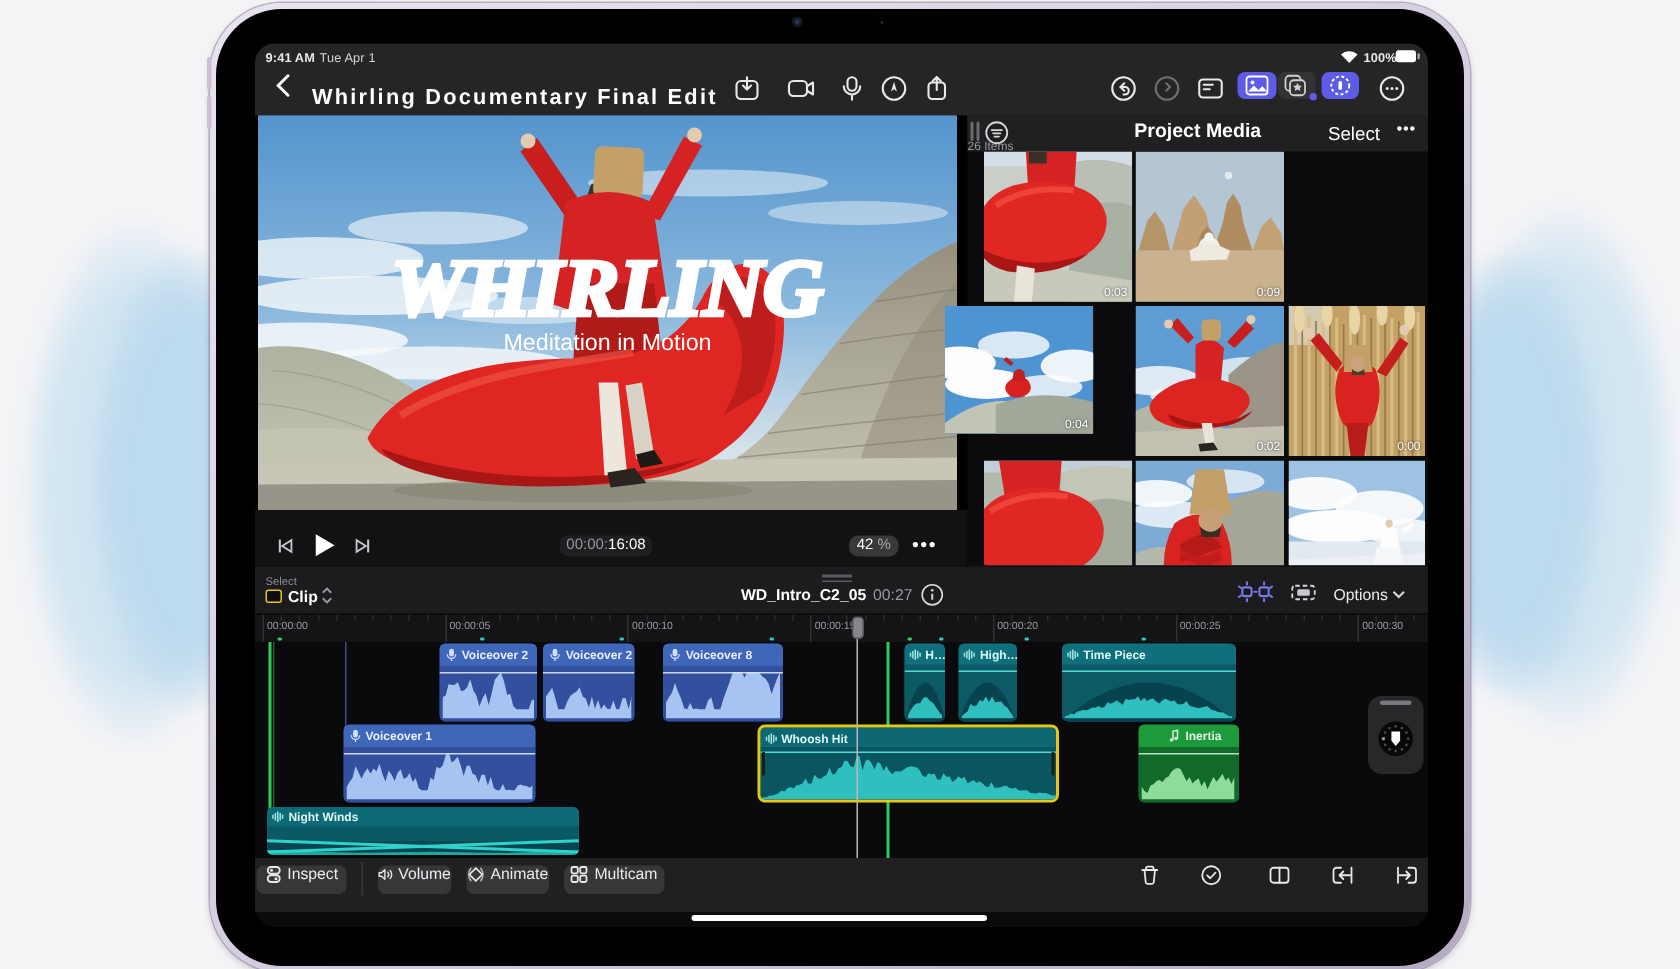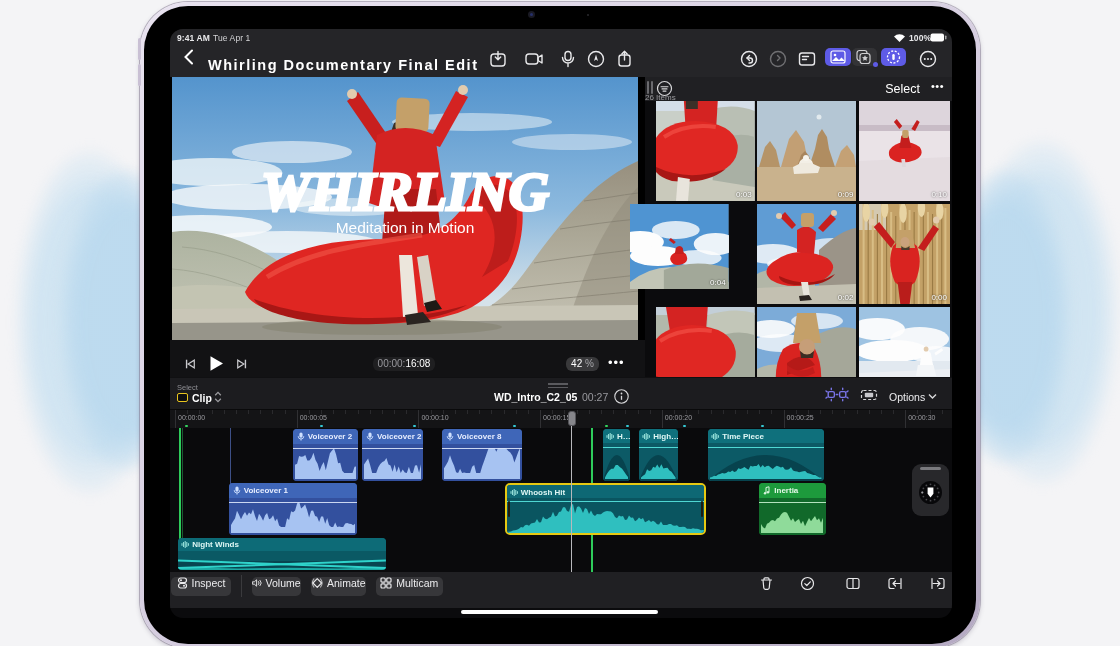--- a/index.html
+++ b/index.html
@@ -226,20 +226,21 @@
       </div>
 
 <div class="mediahead" style="height:24px"></div>
 <div style="position:absolute;left:475px;top:48px;width:307px;height:23px;background:#202023">
  <div style="position:absolute;left:2px;top:4px;width:2px;height:13px;background:#6a6a6e;border-radius:1px"></div>
  <div style="position:absolute;left:5.5px;top:4px;width:2px;height:13px;background:#6a6a6e;border-radius:1px"></div>
  <svg style="position:absolute;left:11px;top:3px" width="17" height="17" viewBox="0 0 17 17">
           <circle cx="8.5" cy="8.5" r="7" stroke="#d8d8da" stroke-width="1.2" fill="none"></circle>
           <path d="M5 6.7h7M6 8.9h5M7 11.1h3" stroke="#d8d8da" stroke-width="1.1" stroke-linecap="round"></path>
         </svg>
+ <div style="position:absolute;left:0;right:0;top:2px;text-align:center;font-size:13px;font-weight:bold;color:#fff">Project Media</div>
  <div style="position:absolute;left:0;right:0;top:16px;text-align:left;font-size:8px;color:#9a9a9e">26 Items</div>
  <div style="position:absolute;right:32px;top:5px;font-size:12.5px;color:#fff">Select</div>
  <div style="position:absolute;right:8px;top:3px;color:#fff;font-size:11px;letter-spacing:.5px">•••</div>
 </div>
 <div class="cell" style="left:486px;top:71.7px;width:98.6px;height:100.5px"><svg width="98.6" height="101" viewBox="0 0 99 101" preserveAspectRatio="none">
           <rect width="99" height="101" fill="#c9cfc8"></rect>
           <rect width="99" height="10" fill="#d4dee8"></rect>
 <path d="M55 8 Q80 2 99 10 L99 70 Q75 60 52 66z" fill="#b9bfb4"></path>
 <path d="M60 40 Q82 30 99 36 L99 101 L55 101z" fill="#a9b0a4"></path>
 <path d="M0 70 L99 86 L99 101 L0 101z" fill="#c9c9bb"></path>
@@ -256,33 +257,20 @@
 <path d="M0 66 L99 66 L99 101 L0 101z" fill="#c9b28d"></path>
 <path d="M2 66 l6-20 5-6 6 9 4 17z" fill="#b59468"></path>
 <path d="M24 66 l8-28 7-9 8 12 5 25z" fill="#c29f74"></path>
 <path d="M52 66 l6-18 3-14 4-6 5 8 2 12 6 18z" fill="#b08d61"></path>
 <path d="M78 66 l6-16 6-6 7 10 2 12z" fill="#c4a175"></path>
 <path d="M40 66 l4-12 4-4 4 5 3 11z" fill="#a8855c"></path>
 <path d="M43 60 q6 -7 12 0 l4 10 -20 0z" fill="#f3efe6"></path>
           <circle cx="49" cy="57" r="3" fill="#f7f4ec"></circle>
 <path d="M36 66 l8-4 10 0 9 4 -2 6 -24 1z" fill="#efeadf"></path>
         </svg><div class="tc">0:09</div></div>
-      <div class="cell" style="left:689px;top:71.7px;width:91px;height:100.5px"><svg width="91" height="101" viewBox="0 0 99 101" preserveAspectRatio="none">
-          <rect width="99" height="101" fill="#ece7ea"></rect>
-          <rect width="99" height="26" fill="#ddd5dc"></rect>
-<rect y="24" width="99" height="6" fill="#c8bcc6"></rect>
-<rect y="30" width="99" height="71" fill="#eae3e7"></rect>
-<path d="M0 60 L99 56 L99 101 L0 101z" fill="#e2dade" opacity=".8"></path>
-<path d="M36 46 q14 -10 30 0 q6 8 -5 13 q-17 6 -27 -2 q-4 -6 2 -11z" fill="#da2321"></path>
-<path d="M46 35 q5 -5 8 0 l3 12 -13 0z" fill="#c41e1d"></path>
-<rect x="47" y="29" width="7" height="8" rx="2" fill="#c4a069"></rect>
-<path d="M44 28 l-6-7 3-3 6 7z" fill="#c41e1d"></path>
-          <path d="M57 28 l6-9 3 2 -5 9z" fill="#c41e1d"></path>
-<path d="M46 58 l4 0 1 8 -4 0z" fill="#ded6da"></path>
-        </svg><div class="tc">0:10</div></div>
       <div class="cell" style="left:460px;top:174.7px;width:98.6px;height:85px"><svg width="98.6" height="101" viewBox="0 0 99 101" preserveAspectRatio="none">
           <rect width="99" height="101" fill="#4f94d2"></rect>
 <g fill="#fdfdfd">
             <ellipse cx="10" cy="38" rx="24" ry="11"></ellipse>
             <ellipse cx="46" cy="26" rx="24" ry="9" opacity=".8"></ellipse>
             <ellipse cx="86" cy="40" rx="22" ry="11" opacity=".9"></ellipse>
             <ellipse cx="28" cy="52" rx="28" ry="10"></ellipse>
             <ellipse cx="68" cy="54" rx="24" ry="8" opacity=".8"></ellipse>
           </g>
 <path d="M0 78 Q24 60 48 64 L99 78 L99 101 L0 101Z" fill="#c2c5b6"></path>
@@ -631,21 +619,21 @@
 <div style="position:absolute;left:0;top:13px;right:0;bottom:0;background:#0a5560">
             <svg width="198" height="33" style="position:absolute;left:0;bottom:0">
               <polygon points="0,33 0.0,31.7 2.0,31.7 4.0,31.5 6.0,30.5 8.0,30.3 10.0,29.7 12.0,28.8 14.0,27.0 16.0,27.6 18.0,25.3 20.0,24.7 22.0,25.7 24.0,23.5 26.0,23.1 28.0,22.4 30.0,19.0 32.0,22.5 34.0,22.3 36.0,16.5 38.0,18.7 40.0,19.3 42.0,17.7 44.0,16.7 46.0,11.8 48.0,16.4 50.0,15.7 52.0,12.0 54.0,11.5 56.0,7.2 58.0,7.3 60.0,10.9 62.0,11.7 64.0,5.0 66.0,3.9 68.0,13.5 70.0,7.1 72.0,6.3 74.0,8.6 76.0,12.9 78.0,8.0 80.0,9.0 82.0,14.0 84.0,10.5 86.0,14.4 88.0,16.1 90.0,14.0 92.0,14.3 94.0,14.2 96.0,12.6 98.0,11.5 100.0,10.9 102.0,11.2 104.0,11.5 106.0,13.3 108.0,17.0 110.0,18.2 112.0,15.5 114.0,16.4 116.0,15.9 118.0,19.9 120.0,19.6 122.0,15.5 124.0,17.8 126.0,17.6 128.0,21.3 130.0,19.9 132.0,17.5 134.0,19.2 136.0,17.9 138.0,22.2 140.0,21.2 142.0,20.0 144.0,21.9 146.0,20.8 148.0,22.1 150.0,24.3 152.0,24.6 154.0,21.5 156.0,25.1 158.0,25.1 160.0,24.9 162.0,24.0 164.0,23.9 166.0,25.4 168.0,25.7 170.0,25.2 172.0,26.9 174.0,27.0 176.0,26.8 178.0,27.0 180.0,28.7 182.0,28.8 184.0,29.0 186.0,28.3 188.0,28.7 190.0,28.7 192.0,29.3 194.0,30.3 196.0,30.1 198.0,30.2 198,33" fill="#2fbfbf"></polygon>
             </svg>
             <div class="vol-line" style="background:#56e6e0;top:3px"></div>
           </div>
 <div style="position:absolute;left:1px;top:16px;width:2px;height:16px;background:#1c1c10;border-radius:1px"></div>
 <div style="position:absolute;right:1px;top:16px;width:2px;height:16px;background:#1c1c10;border-radius:1px"></div>
 </div>
         <div class="clip" style="left:589.3px;top:55px;width:66.8px;height:52px;background:#157a2e">
-<div style="height:15px;display:flex;align-items:center;gap:3px;padding-left:4px;background:#1d9a3c">
+<div style="height:15px;display:flex;align-items:center;gap:3px;padding-left:20px;background:#1d9a3c">
             <svg width="8" height="9" viewBox="0 0 8 9">
               <path d="M3 7.2V1.5l3-.7v5.4" stroke="#d6f5dc" stroke-width="1" fill="none"></path>
               <circle cx="2" cy="7.3" r="1.2" fill="#d6f5dc"></circle>
               <circle cx="5" cy="6.3" r="1.2" fill="#d6f5dc"></circle>
             </svg>
             <span style="font-size:8px;font-weight:bold;color:#e4f8e8">Inertia</span>
           </div>
 <div style="position:absolute;left:0;top:15px;right:0;bottom:0;background:#11692a">
             <svg width="62" height="30" style="position:absolute;left:2px;bottom:2px">
               <polygon points="0,30 0.0,21.1 2.0,24.3 4.0,25.6 6.0,20.7 8.0,19.8 10.0,17.6 12.0,17.0 14.0,18.3 16.0,15.6 18.0,14.7 20.0,11.4 22.0,9.6 24.0,9.0 26.0,9.7 28.0,13.7 30.0,17.8 32.0,15.2 34.0,19.1 36.0,17.3 38.0,15.9 40.0,21.1 42.0,17.7 44.0,23.2 46.0,18.9 48.0,14.9 50.0,18.2 52.0,15.6 54.0,12.9 56.0,17.3 58.0,15.3 60.0,19.7 62.0,14.8 62,30" fill="#8fdb9a"></polygon>

